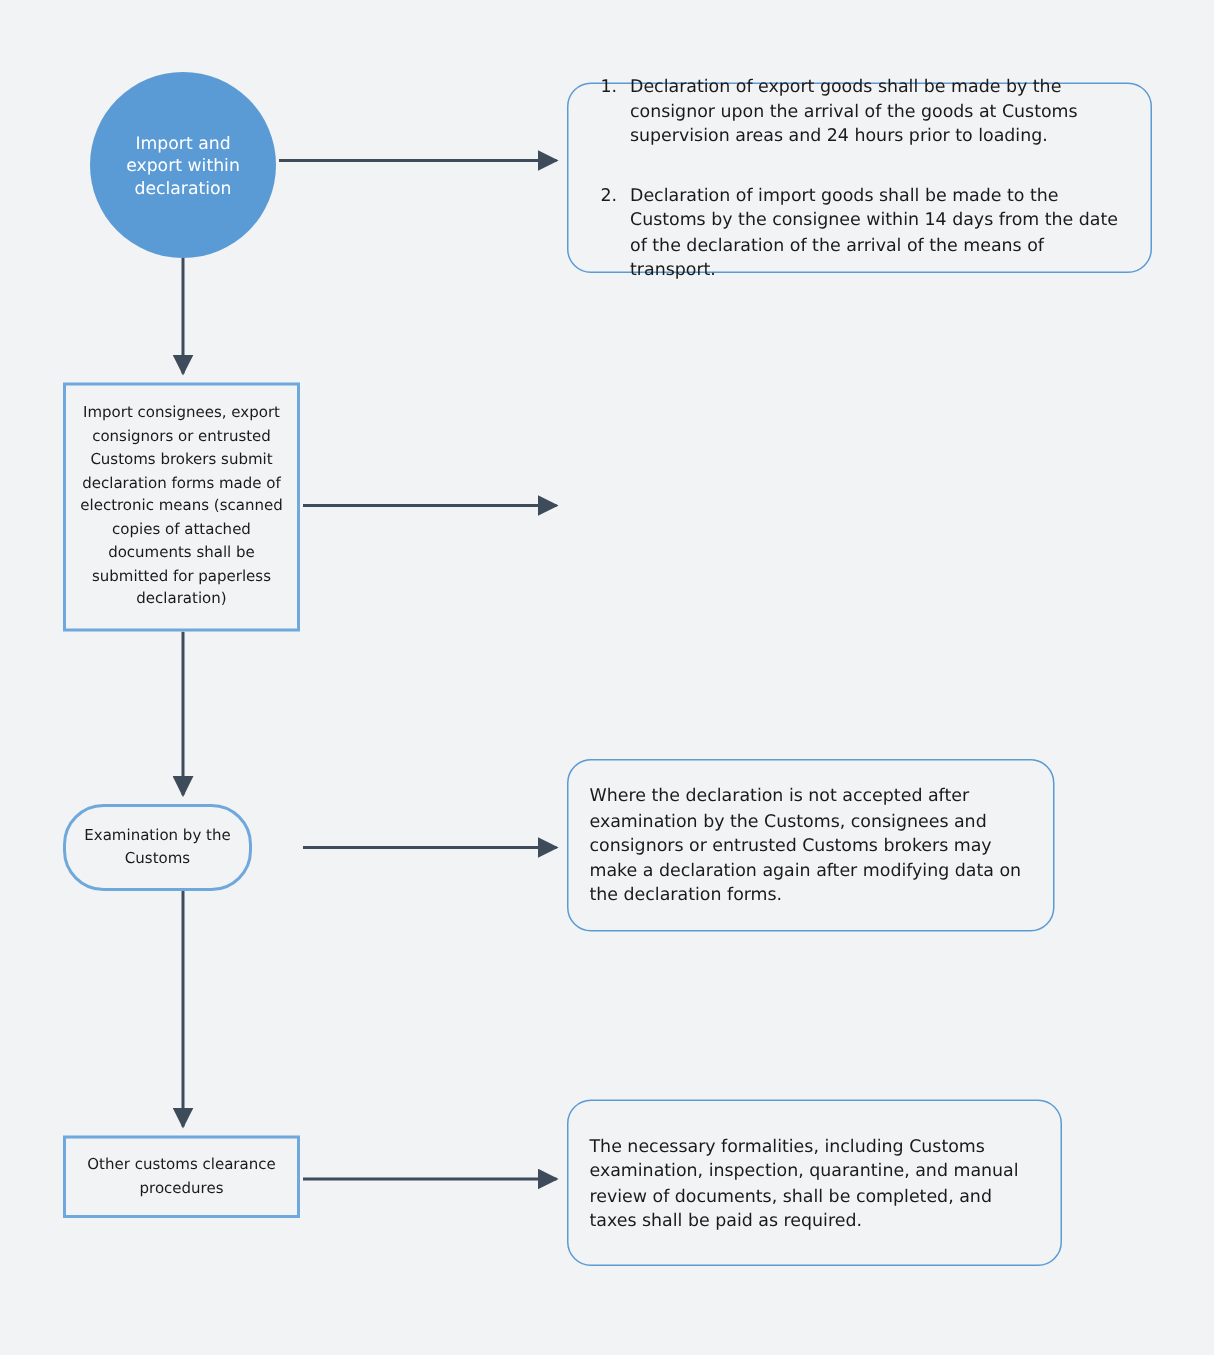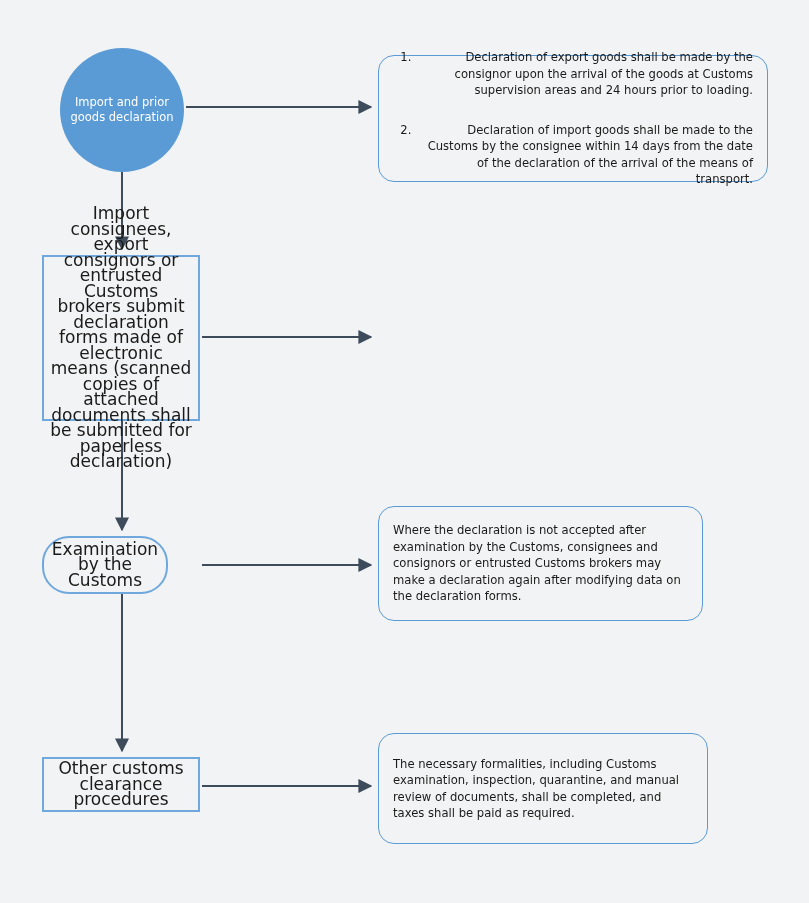--- a/index.html
+++ b/index.html
@@ -54,21 +54,21 @@
     border: 2px solid #6fa8dc;
     background: #f2f3f4;
     box-sizing: border-box;
     display: flex;
     align-items: center;
     justify-content: center;
     text-align: center;
   }
   .proc-node .node-label {
     color: #1a1a1a;
-    font-size: 17px;
+    font-size: 10px;
     line-height: 15.5px;
     padding: 0 6px;
   }
 
   #node-submit  { left: 42px;  top: 255px; width: 158px; height: 166px; }
   #node-exam    { left: 42px;  top: 536px; width: 126px; height: 58px; border-radius: 27px;  }
   #node-other   { left: 42px;  top: 757px; width: 158px; height: 55px;  }
 
   
   .note-box {
@@ -92,21 +92,20 @@
   #note-1 { left: 378px; top: 55px;  width: 390px; height: 127px; }
   #note-2 { left: 378px; top: 281px; width: 390px; height: 113px; }
   #note-3 { left: 378px; top: 506px; width: 325px; height: 115px; }
   #note-4 { left: 378px; top: 733px; width: 330px; height: 111px; }
 
   
   ol.note-list {
     margin: 0;
     padding: 0 0 0 22px;
     list-style: decimal;
-    text-align: right;
   }
   ol.note-list li {
     margin: 0 0 2px 0;
     padding-left: 5px;
   }
   ol.note-list li:last-child { margin-bottom: 0; margin-top: 23px; }
 </style>
 </head>
 <body>
 
@@ -131,21 +130,21 @@
     <line x1="122" y1="421" x2="122" y2="530" stroke="#3e4b5b" stroke-width="2" marker-end="url(#arrowD)"></line>
 
     <line x1="202" y1="565" x2="371" y2="565" stroke="#3e4b5b" stroke-width="2" marker-end="url(#arrowR)"></line>
 
     <line x1="122" y1="594" x2="122" y2="751" stroke="#3e4b5b" stroke-width="2" marker-end="url(#arrowD)"></line>
 
     <line x1="202" y1="786" x2="371" y2="786" stroke="#3e4b5b" stroke-width="2" marker-end="url(#arrowR)"></line>
   </svg>
 
   <div class="start-node">
-    <span class="node-label">Import and prior goods declaration</span>
+    <span class="node-label">Import and export within declaration</span>
   </div>
 
   <div class="proc-node" id="node-submit">
     <span class="node-label">Import consignees, export consignors or entrusted Customs brokers submit declaration forms made of electronic means (scanned copies of attached documents shall be submitted for paperless declaration)</span>
   </div>
 
   <div class="proc-node" id="node-exam">
     <span class="node-label">Examination by the Customs</span>
   </div>
 

